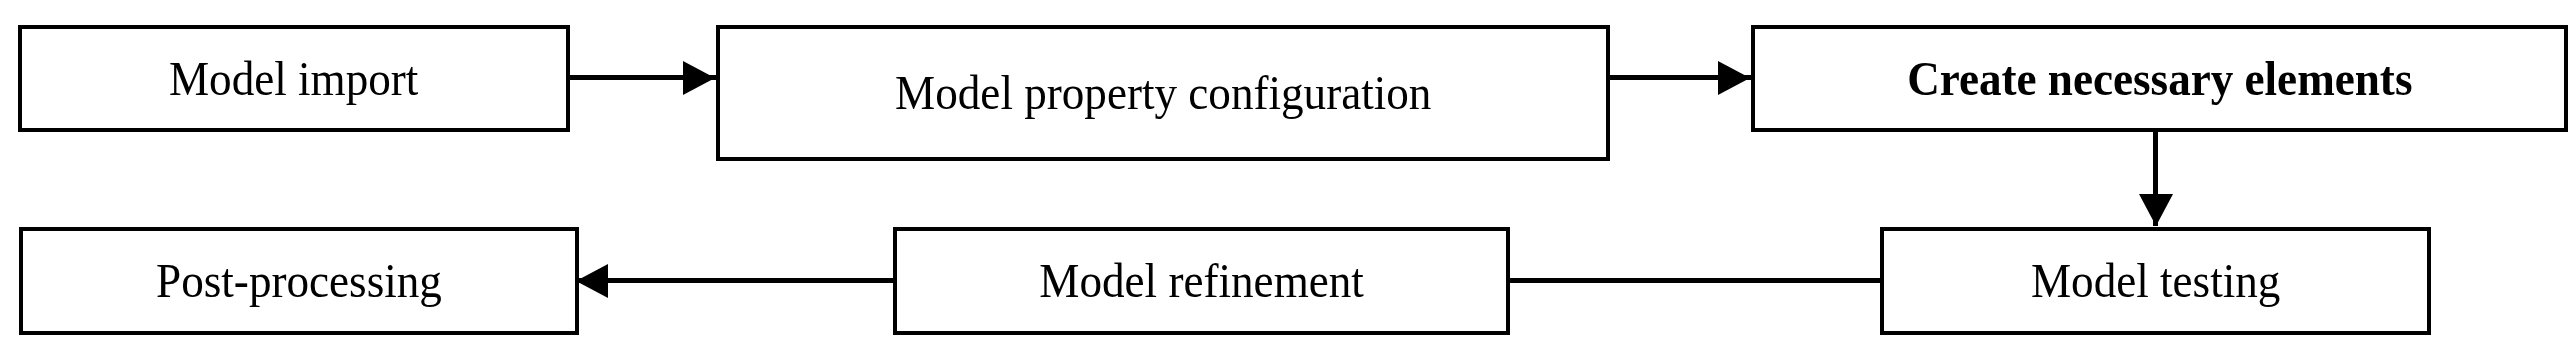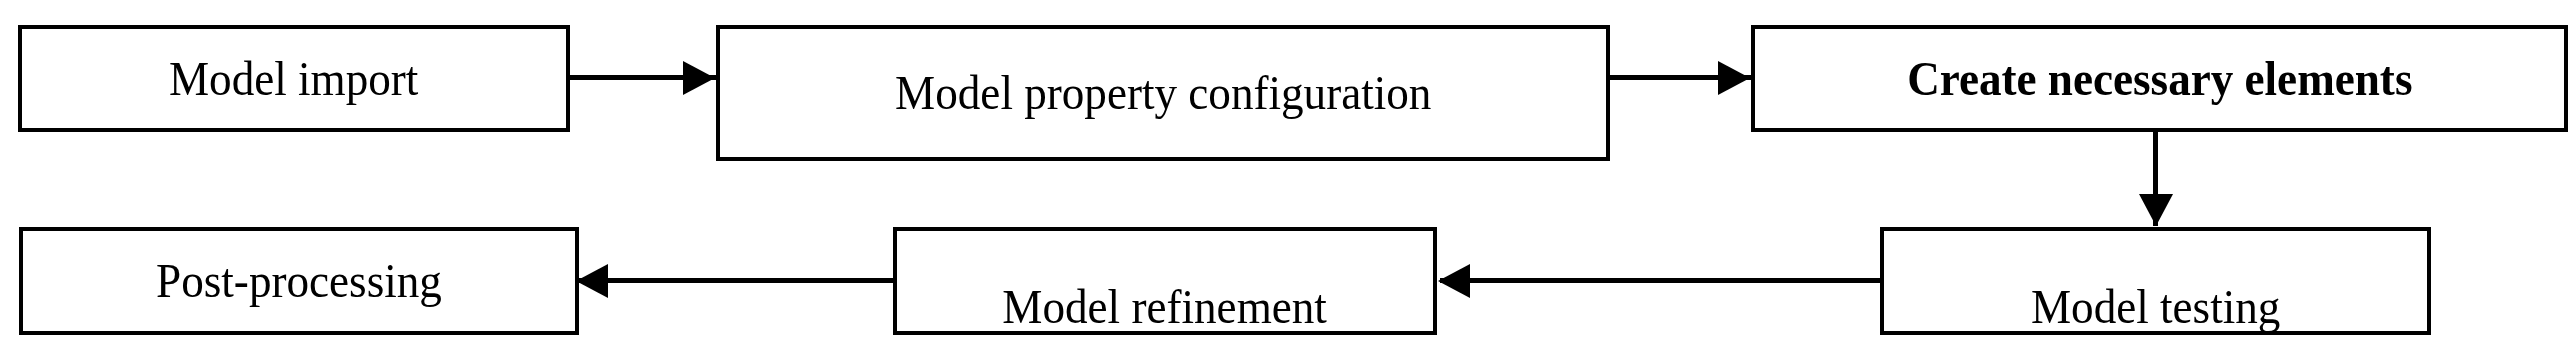--- a/index.html
+++ b/index.html
@@ -106,27 +106,27 @@
 
   <div class="node" style="left:18.6px; top:227px; width:560px; height:108px;">
     <span class="node-label">Post-processing</span>
   </div>
 
   <div class="edge">
     <div class="edge-line-h" style="left:578px; top:278px; width:317px;"></div>
     <div class="arrowhead arrow-left" style="left:576px; top:264px;"></div>
   </div>
 
-  <div class="node" style="left:893px; top:227px; width:544px; height:108px;align-items:flex-end;">
+  <div class="node" style="left:893px; top:227px; width:617px; height:108px;">
     <span class="node-label">Model refinement</span>
   </div>
 
   <div class="edge">
     <div class="edge-line-h" style="left:1440px; top:278px; width:443px;"></div>
     <div class="arrowhead arrow-left" style="left:1438px; top:264px;"></div>
   </div>
 
-  <div class="node" style="left:1880px; top:227px; width:551px; height:108px;align-items:flex-end;">
+  <div class="node" style="left:1880px; top:227px; width:551px; height:108px;">
     <span class="node-label">Model testing</span>
   </div>
 
 </div>
 
 
 </body></html>

